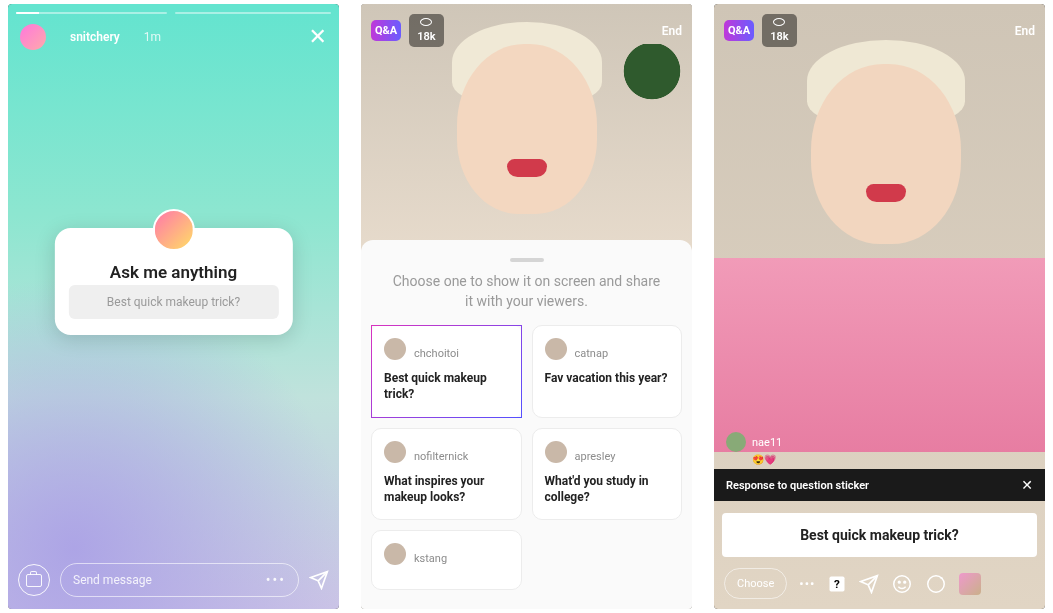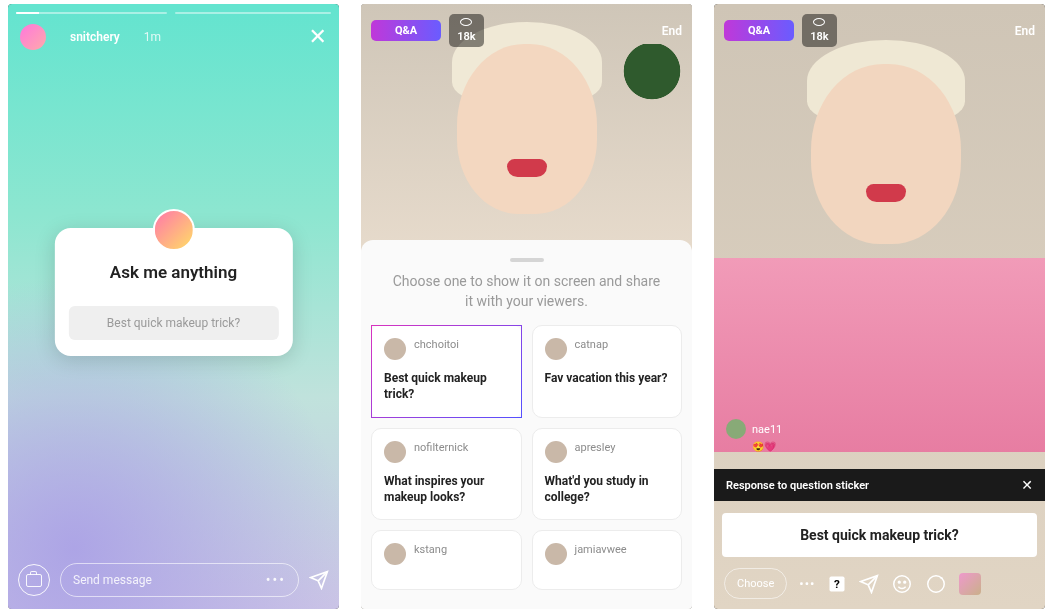--- a/index.html
+++ b/index.html
@@ -13,61 +13,61 @@
   .progress{flex:0 0 48%;height:2px;background:rgba(255,255,255,0.45);border-radius:2px;position:relative;overflow:hidden;}
   .progress::after{content:"";position:absolute;left:0;top:0;bottom:0;width:15%;background:#fff;}
   .progress2{flex:1;height:2px;background:rgba(255,255,255,0.45);border-radius:2px;}
   .s1-meta{position:absolute;top:20px;left:12px;right:12px;display:flex;align-items:center;gap:24px;color:#fff;}
   .avatar-sm{width:26px;height:26px;border-radius:50%;background:linear-gradient(135deg,#f7d 0%,#faa 100%);}
   .uname{font-size:12px;font-weight:600;}
   .timeago{font-size:12px;opacity:0.8;}
   .close-x{margin-left:auto;font-size:22px;color:#fff;line-height:1;}
   .s1-card{position:absolute;left:50%;top:37%;transform:translateX(-50%);width:72%;background:#fff;border-radius:16px;padding:34px 14px 16px 14px;box-sizing:border-box;box-shadow:0 4px 20px rgba(0,0,0,0.15);}
   .s1-card-av{position:absolute;top:-19px;left:50%;transform:translateX(-50%);width:38px;height:38px;border-radius:50%;background:linear-gradient(135deg,#f7a,#fd6);border:2px solid #fff;}
-  .s1-prompt{text-align:center;font-size:17px;font-weight:600;color:#222;margin-bottom:24px;}
+  .s1-prompt{text-align:center;font-size:17px;font-weight:600;color:#222;margin-bottom:3px;}
   .s1-answer{background:#efefef;border-radius:6px;padding:10px;text-align:center;font-size:12px;color:#9a9a9a;}
   .s1-bottom{position:absolute;left:10px;right:10px;bottom:12px;display:flex;align-items:center;gap:10px;}
   .cam-btn{width:30px;height:30px;border-radius:50%;border:1.5px solid rgba(255,255,255,0.9);display:flex;align-items:center;justify-content:center;}
   .cam-ic{width:14px;height:11px;border:1.5px solid rgba(255,255,255,0.9);border-radius:2px;position:relative;}
   .cam-ic::before{content:"";position:absolute;top:-4px;left:3px;width:5px;height:3px;border:1.5px solid rgba(255,255,255,0.9);border-bottom:none;border-radius:2px 2px 0 0;}
   .send-field{flex:1;border:1px solid rgba(255,255,255,0.6);border-radius:18px;padding:8px 12px;font-size:12px;color:rgba(255,255,255,0.85);display:flex;align-items:center;}
   .dots{letter-spacing:2px;color:rgba(255,255,255,0.9);font-size:14px;}
   .share-ic{color:#fff;}
   .share-ic svg{display:block;}
   
   .s2-bg{position:absolute;inset:0;background:linear-gradient(180deg,#d8cec2 0%, #e7ded2 40%, #efe9df 100%);}
   .s2-photo{position:absolute;top:0;left:0;right:0;height:42%;background:linear-gradient(180deg,#cfc6b8 0%, #e7dbcc 100%);}
   
   .face{position:absolute;left:50%;top:40px;transform:translateX(-50%);width:140px;height:170px;border-radius:48% 48% 44% 44%;background:#f3d7c0;}
   .hair{position:absolute;left:50%;top:18px;transform:translateX(-50%);width:150px;height:80px;border-radius:60% 60% 30% 30%;background:#f0e9d6;}
   .lips{position:absolute;left:50%;top:155px;transform:translateX(-50%);width:40px;height:18px;background:#d13a4b;border-radius:10px 10px 14px 14px;}
   .plant{position:absolute;top:40px;right:10px;width:60px;height:90px;background:radial-gradient(circle at 50% 30%, #2f5a2d 0%, #2f5a2d 40%, transparent 41%);}
   .hdr{position:absolute;top:10px;left:10px;right:10px;display:flex;align-items:center;gap:8px;color:#fff;font-size:12px;}
-  .qa-pill{background:linear-gradient(90deg,#c038d9,#6a5cff);border-radius:5px;padding:4px 24px;font-weight:700;font-size:11px;}
+  .qa-pill{background:linear-gradient(90deg,#c038d9,#6a5cff);border-radius:5px;padding:4px 4px;font-weight:700;font-size:11px;}
   .view-pill{background:rgba(0,0,0,0.45);border-radius:5px;padding:4px 8px;font-weight:600;font-size:11px;display:flex;align-items:center;gap:4px;flex-direction:column;}
   .eye{width:10px;height:6px;border:1.2px solid #fff;border-radius:50%;display:inline-block;}
   .end{margin-left:auto;font-weight:600;}
   .s2-sheet{position:absolute;left:0;right:0;bottom:0;top:39%;background:#fafafa;border-radius:12px 12px 0 0;padding:18px 10px 8px 10px;box-sizing:border-box;}
   .grab{width:34px;height:4px;background:#d5d5d5;border-radius:2px;margin:0 auto 10px auto;}
   .sheet-cap{text-align:center;font-size:14px;color:#9a9a9a;line-height:1.4;padding:0 20px;margin-bottom:14px;}
   .qgrid{display:grid;grid-template-columns:1fr 1fr;gap:10px;}
   .qcard{background:#fff;border:1px solid #ececec;border-radius:10px;padding:12px 12px 14px 12px;}
   .qcard.sel{border:1.5px solid;border-image:linear-gradient(135deg,#d932bf,#5450ff) 1;}
-  .qhead{display:flex;align-items:flex-start;gap:8px;margin-bottom:10px;}
+  .qhead{display:flex;align-items:flex-end;gap:8px;margin-bottom:10px;}
   .qav{width:22px;height:22px;border-radius:50%;background:#c9b8a8;}
   .quser{font-size:11px;color:#8c8c8c;}
   .qtext{font-size:12px;font-weight:700;color:#222;line-height:1.35;}
   
   .s3-bg{position:absolute;inset:0;background:linear-gradient(180deg,#cfc5b6 0%, #e1d5c4 100%);}
   .s3-photo{position:absolute;inset:0;}
   .sweater{position:absolute;left:0;right:0;bottom:26%;top:42%;background:linear-gradient(180deg,#f19bb8 0%, #e77da2 100%);}
   .s3-face{position:absolute;left:52%;top:60px;transform:translateX(-50%);width:150px;height:180px;border-radius:48% 48% 46% 46%;background:#f2d6bf;}
   .s3-hair{position:absolute;left:52%;top:36px;transform:translateX(-50%);width:158px;height:82px;border-radius:60% 60% 30% 30%;background:#efe8d4;}
   .s3-lips{position:absolute;left:52%;top:180px;transform:translateX(-50%);width:40px;height:18px;background:#d13a4b;border-radius:10px 10px 14px 14px;}
-  .s3-comments{position:absolute;left:12px;bottom:157px;color:#fff;font-size:11px;}
+  .s3-comments{position:absolute;left:12px;bottom:144px;color:#fff;font-size:11px;}
   .cmt{display:flex;align-items:center;gap:6px;margin-top:6px;}
   .cmt .qav{width:20px;height:20px;background:#8a7;}
   .emoji{font-size:10px;margin-left:26px;margin-top:2px;}
   .resp-bar{position:absolute;left:0;right:0;bottom:108px;background:#1a1a1a;color:#fff;display:flex;align-items:center;padding:8px 12px;font-size:11px;}
   .resp-title{flex:1;text-align:left;font-weight:600;}
   .resp-x{font-size:14px;}
   .resp-body{position:absolute;left:8px;right:8px;bottom:52px;background:#fff;border-radius:4px;padding:14px;text-align:center;font-size:14px;font-weight:700;color:#222;}
   .s3-bottom{position:absolute;left:10px;right:10px;bottom:10px;display:flex;align-items:center;gap:12px;color:#fff;}
   .cmt-field{border:1px solid rgba(255,255,255,0.55);border-radius:18px;padding:8px 12px;font-size:11px;color:#fff;}
   .ic{display:flex;align-items:center;justify-content:center;}
@@ -167,27 +167,20 @@
             </div>
             <div class="qtext">What'd you study in college?</div>
           </div>
           <div class="qcard">
             <div class="qhead">
               <div class="qav"></div>
               <div class="quser">kstang</div>
             </div>
             <div class="qtext"></div>
           </div>
-          <div class="qcard">
-            <div class="qhead">
-              <div class="qav"></div>
-              <div class="quser">jamiavwee</div>
-            </div>
-            <div class="qtext"></div>
-          </div>
         </div>
     </div>
   </div>
 
   <div class="phone">
     <div class="s3-bg"></div>
     <div class="s3-photo">
       <div class="sweater"></div>
         <div class="s3-hair"></div>
         <div class="s3-face"></div>

